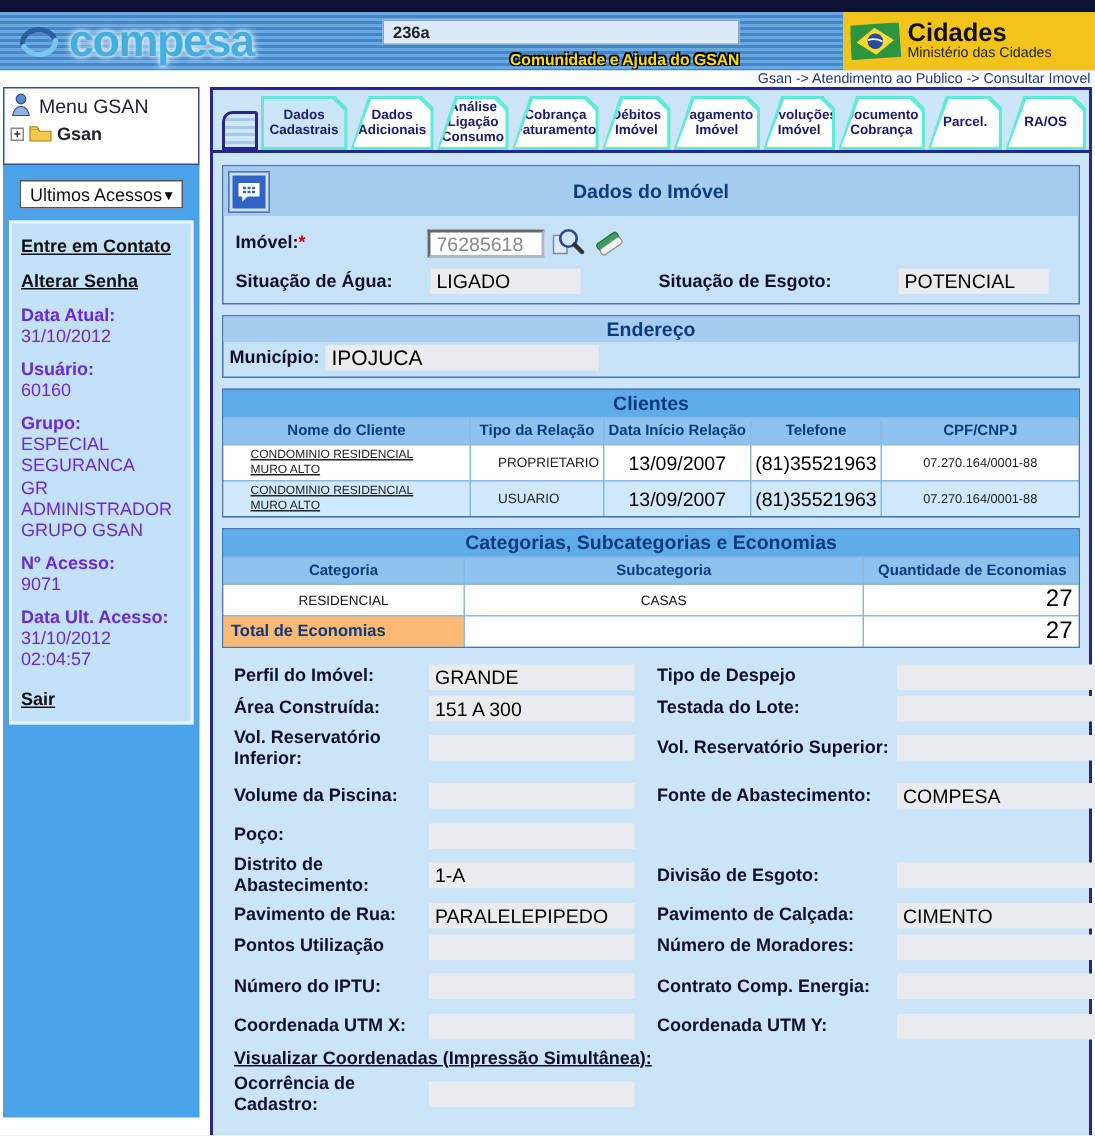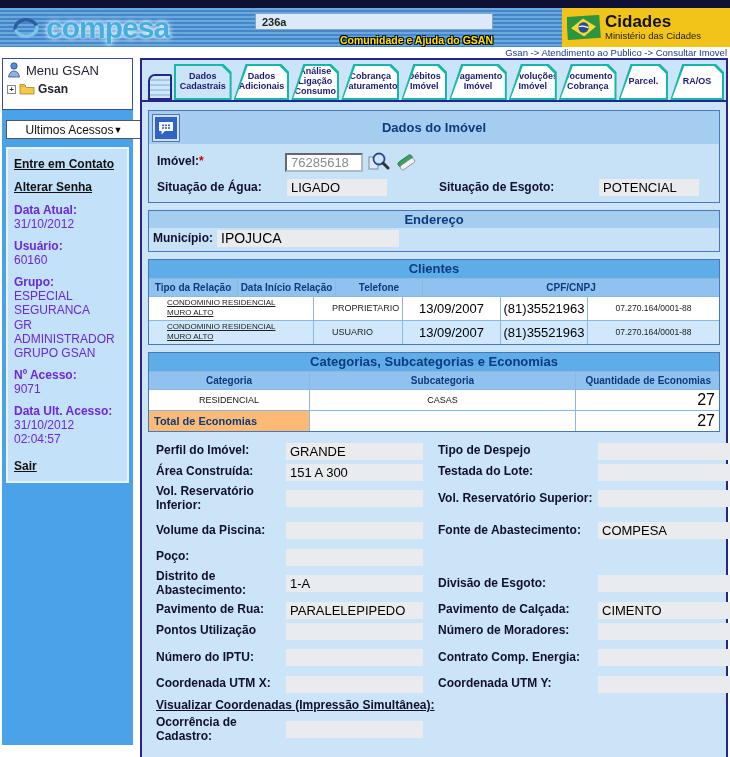--- a/index.html
+++ b/index.html
@@ -28,40 +28,40 @@
 
   
   .sidebar { position:absolute; top:58px; left:2px; width:131px; bottom:12px; }
   .menu-box { height:52px; background:#fff; border:1px solid #33509c; padding:3px 4px; }
   .menu-title-row { display:flex; align-items:center; gap:5px; font-size:13px; color:#223; }
   .tree-row { display:flex; align-items:center; gap:3px; margin-top:4px; font-size:12px;
     font-weight:bold; color:#223; cursor:pointer; }
   .plusbox { width:9px; height:9px; border:1px solid #888; background:#fff; font-size:8px;
     line-height:7px; text-align:center; color:#333; }
   .side-blue { position:absolute; top:52px; left:0; right:0; bottom:0; background:#4aa2e8; padding:10px 4px 0; }
-  .dropdown { width:136px; height:19px; margin:0 auto; background:#fff; border:1px solid #555;
-    display:flex; align-items:center; justify-content:center; padding:0 4px;
+  .dropdown { width:109px; height:19px; margin:0 auto; background:#fff; border:1px solid #555;
+    display:flex; align-items:center; justify-content:flex-end; padding:0 4px;
     font-size:12px; color:#111; cursor:pointer; }
   .dd-arrow { font-size:9px; color:#000; }
   .info-panel { margin:8px 0 0; background:#c3e1f8; border:2px solid #e8f3fc; padding:8px 6px; }
   .side-link { display:block; font-size:12px; font-weight:bold; color:#111;
     text-decoration:underline; margin-bottom:9px; cursor:pointer; }
   .info-block { margin-bottom:8px; font-size:12px; color:#6d28d9; }
   .info-block b { display:block; font-size:12px; }
   .info-line { line-height:1.18; }
 
   
   .main { position:absolute; top:58px; left:140px; width:588px; bottom:0;
     border:2px solid #26268c; border-bottom:none; background:#cbe4f8; }
   .tabbar { display:flex; align-items:flex-end; height:42px; padding:4px 0 0 6px;
     border-bottom:2px solid #26268c; background:#cbe4f8; }
   .spine-tab { width:24px; height:26px; border:2px solid #26268c; border-radius:7px 2px 0 0;
     background:repeating-linear-gradient(180deg,#cfe6f8 0 3px,#a4cae8 3px 5px);
     margin-right:2px; cursor:pointer; }
-  .tab-outer { height:36px; padding:2px; background:#14b8a6; margin-right:2px; cursor:pointer;
+  .tab-outer { height:36px; padding:2px; background:#5eead4; margin-right:2px; cursor:pointer;
     clip-path:polygon(12px 0, calc(100% - 8px) 0, 100% 8px, 100% 100%, 0 100%); }
   .tab-outer.active { clip-path:polygon(0 0, calc(100% - 8px) 0, 100% 8px, 100% 100%, 0 100%); }
   .tab { width:100%; height:100%; background:#fff; display:flex; flex-direction:column;
     justify-content:center; align-items:center; text-align:center; font-size:9px; font-weight:bold;
     color:#1a1a6e; line-height:1.1; padding:0 2px;
     clip-path:polygon(12px 0, calc(100% - 8px) 0, 100% 8px, 100% 100%, 0 100%); }
   .tab-outer.active .tab { background:#cbe4f8;
     clip-path:polygon(0 0, calc(100% - 8px) 0, 100% 8px, 100% 100%, 0 100%); }
 
   .content { padding:8px 6px 0; }
@@ -339,20 +339,21 @@
         <div class="muni-row">
           <span class="flabel">Município:</span>
           <div class="ro-field w180">IPOJUCA</div>
         </div>
       </div>
 
       <div class="section table-sec">
         <div class="tbl-title">Clientes</div>
         <div class="tbl" id="clientes-tbl">
             <div class="trow thead">
+              <div class="tcell cl0">Nome do Cliente</div>
               <div class="tcell cl1">Tipo da Relação</div>
               <div class="tcell cl2">Data Início Relação</div>
               <div class="tcell cl3">Telefone</div>
               <div class="tcell cl4">CPF/CNPJ</div>
             </div>
             <div class="trow">
               <div class="tcell cl0">
                 <a class="client-link">CONDOMINIO RESIDENCIAL MURO ALTO</a>
               </div>
               <div class="tcell cl1">

